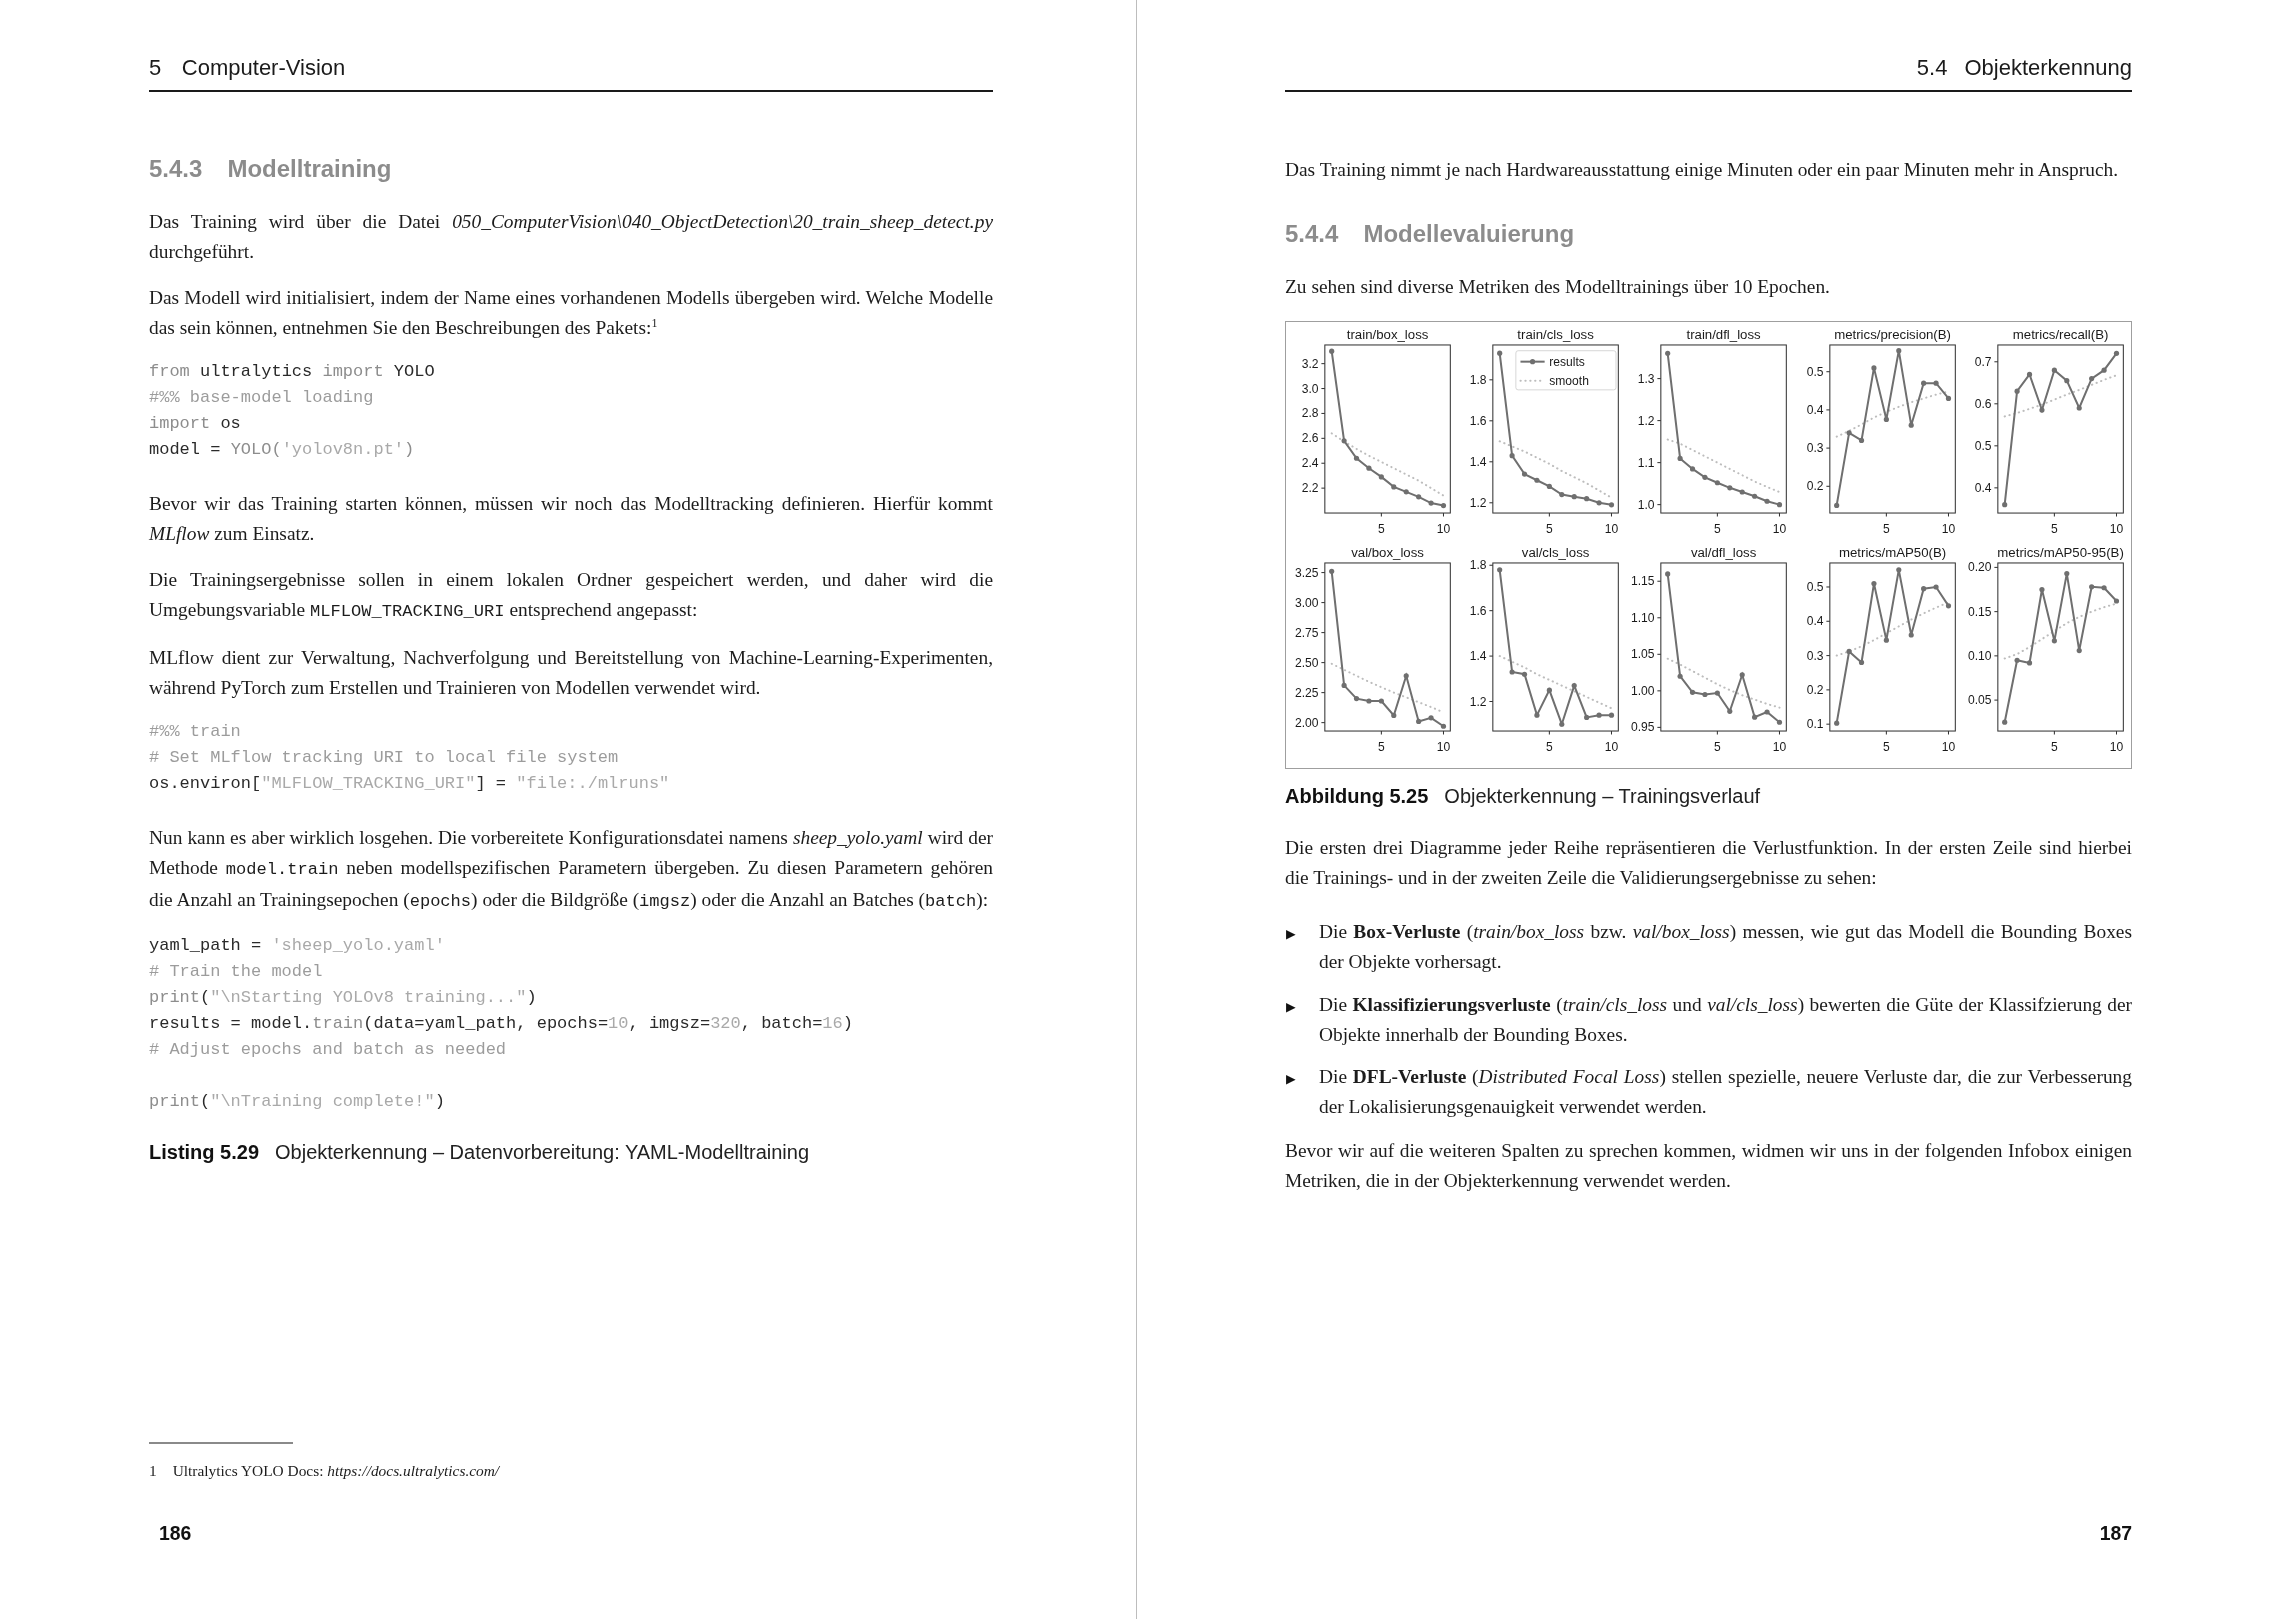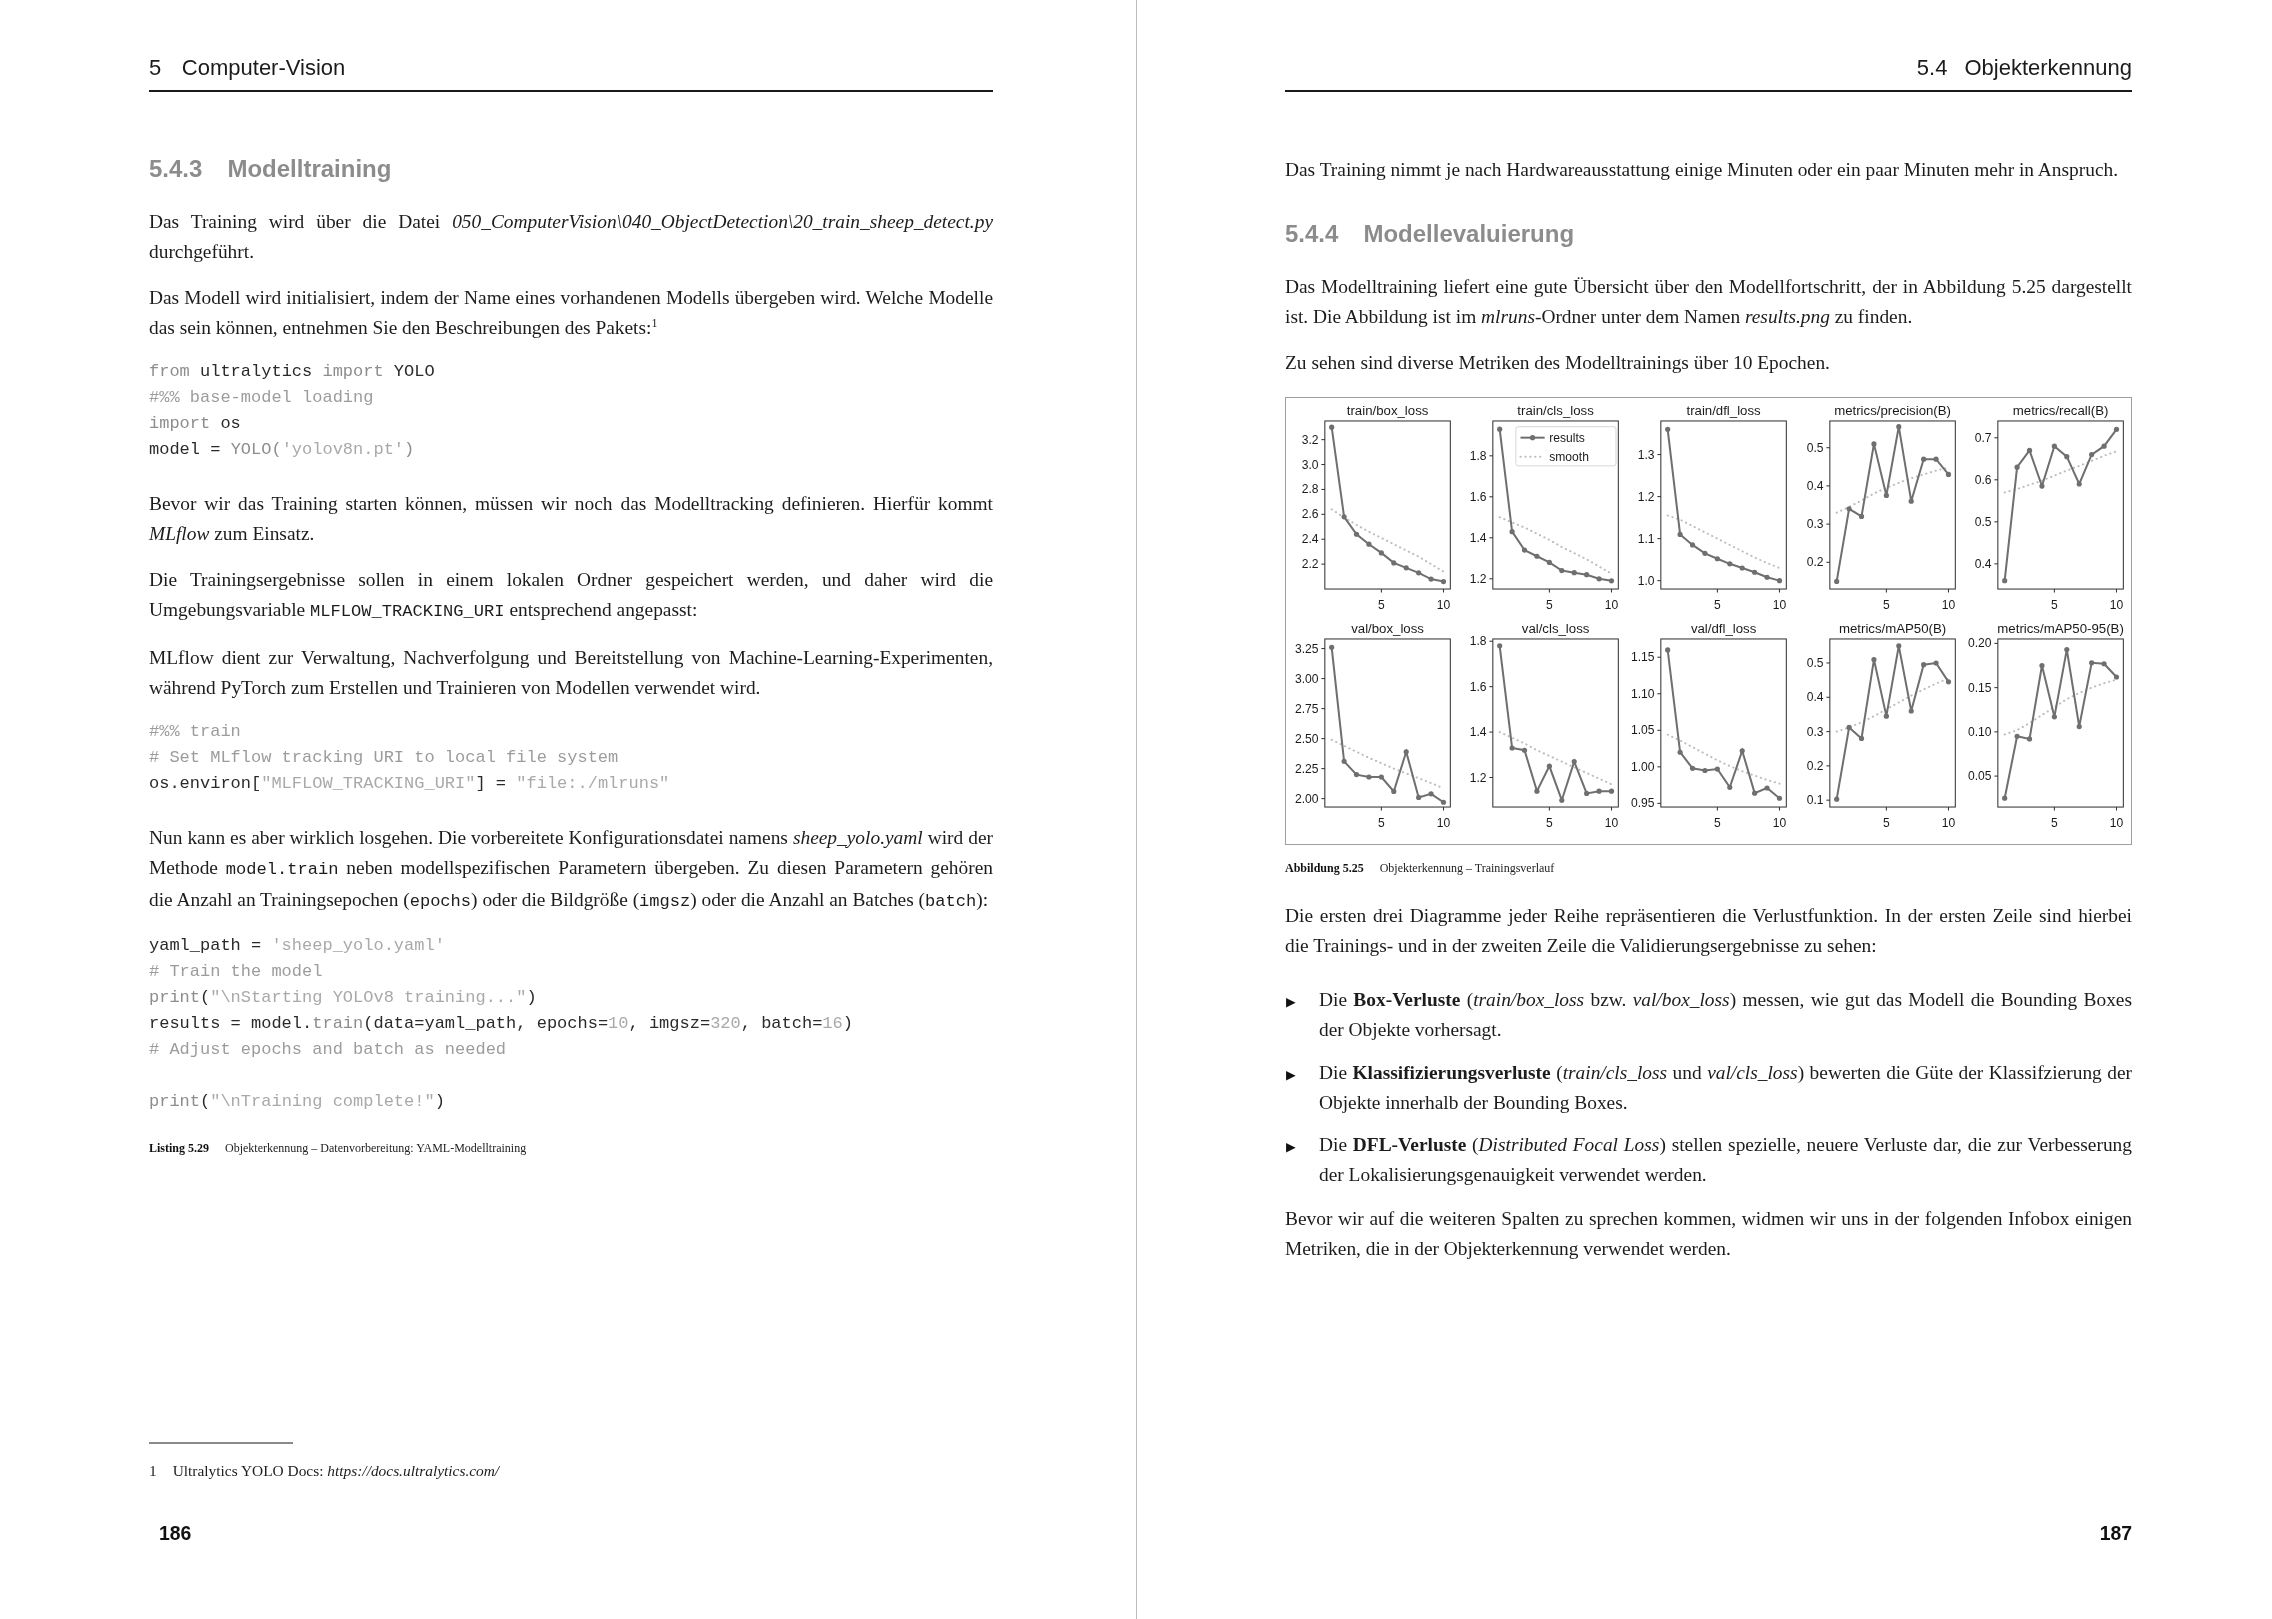--- a/index.html
+++ b/index.html
@@ -25,21 +25,21 @@
   .sg-i{font-style:italic;}
   .sg-b{font-weight:bold;}
   .sg-m{font-family:"Liberation Mono",monospace;font-size:0.88em;}
   sup.sg-sup{font-size:0.62em;line-height:0;}
   .codeblock{margin:10.3px 0 26px;}
   .code-line{font-family:"Liberation Mono",monospace;font-size:17px;line-height:26px;
        min-height:26px;white-space:pre-wrap;color:#2a2a2a;}
   .sg-c{color:#9c9c9c;}
   .sg-k{color:#8d8d8d;}
   .sg-s{color:#a9a9a9;}
-  .caption{font-family:Liberation Serif, serif;font-size:12px;color:#222;margin:3.4px 0 0;}
+  .caption{font-family:Liberation Sans, sans-serif;font-size:20px;color:#222;margin:3.4px 0 0;}
   .caption .cap-label{font-weight:bold;margin-right:16px;color:#111;}
   .figure{margin:18.3px 0 16px;border:1.1px solid #9f9f9f;background:#fff;
        display:grid;grid-template-columns:repeat(5,1fr);padding:8px 2.3px 1.1px;}
   .figure .chart-cell{width:100%;}
   .figure svg{display:block;width:100%;height:auto;}
   svg text{font-family:"Liberation Sans",sans-serif;fill:#1a1a1a;}
   .fig-caption{margin:10.3px 0 25px;}
   ul.bullets{list-style:none;margin:24px 0 13.7px;padding:0;}
   ul.bullets li{position:relative;padding-left:34px;margin:0 0 12.6px;font-size:19.4px;
        line-height:30px;text-align:justify;}
@@ -123,21 +123,20 @@
   </div>
   <div class="header-rule"></div>
 
   <p class="body first"><span class="sg-r">Das Training nimmt je nach Hardwareausstattung einige Minuten oder ein paar Minuten mehr in Anspruch.</span></p>
 
   <h2 class="section-heading">
     <span class="snum">5.4.4</span>
     <span>Modellevaluierung</span>
   </h2>
 
-  <p class="body"><span class="sg-r">Das Modelltraining liefert eine gute Übersicht über den Modellfortschritt, der in Abbildung 5.25 dargestellt ist. Die Abbildung ist im </span><span class="sg-i">mlruns</span><span class="sg-r">-Ordner unter dem Namen </span><span class="sg-i">results.png</span><span class="sg-r"> zu finden.</span></p>
   <p class="body"><span class="sg-r">Zu sehen sind diverse Metriken des Modelltrainings über 10 Epochen.</span></p>
 
   <div class="figure">
     <div class="chart-cell">
         <svg viewBox="0 0 292 380">
           <text x="173" y="16" text-anchor="middle" font-size="23">train/box_loss</text>
           <line x1="58" y1="274.74074074074065" x2="64" y2="274.74074074074065" stroke="#333" stroke-width="1.8"></line>
           <text x="53" y="281.74074074074065" text-anchor="end" font-size="21">2.2</text>
           <line x1="58" y1="231.4814814814815" x2="64" y2="231.4814814814815" stroke="#333" stroke-width="1.8"></line>
           <text x="53" y="238.4814814814815" text-anchor="end" font-size="21">2.4</text>

